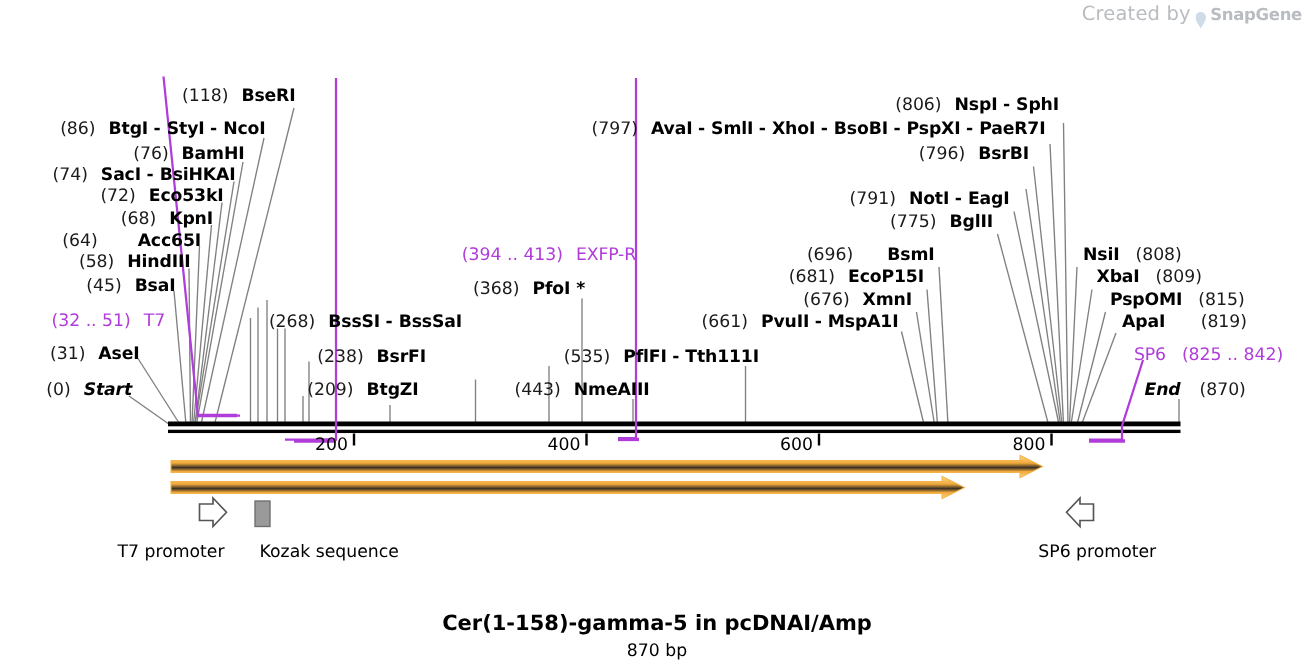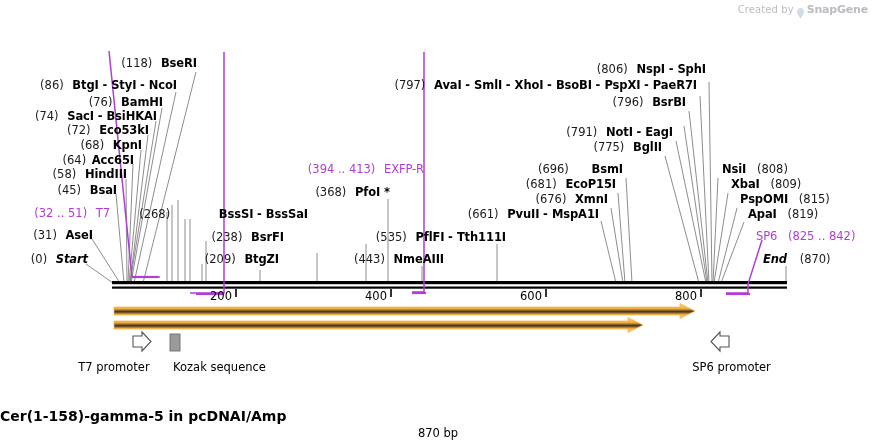--- a/index.html
+++ b/index.html
@@ -25,21 +25,21 @@
   .watermark {
     position: absolute;
     right: 8px;
     top: 3px;
     display: flex;
     align-items: center;
     gap: 3px;
     height: 13px;
   }
   .watermark .wm-created {
-    font-size: 10px;
+    font-size: 13px;
     color: #b9bcc0;
     letter-spacing: 0.1px;
   }
   .watermark .wm-name {
     font-size: 11px;
     color: #b9bcc0;
     font-weight: 600;
     letter-spacing: -0.2px;
   }
   .watermark .wm-logo {
@@ -96,20 +96,21 @@
     font-size: 11.5px;
     color: #000;
     white-space: nowrap;
   }
   .legend-item .lg-label { display:block; margin-top: 2px; }
 
   
   .title {
     position: absolute;
     width: 876px;
+    text-align: center;
     font-size: 14px;
     font-weight: bold;
     color: #000;
   }
   .subtitle {
     position: absolute;
     width: 876px;
     text-align: center;
     font-size: 11.5px;
     color: #000;
@@ -313,21 +314,21 @@
     <span class="enz" style="margin-left:5px;">Eco53kI</span>
   </div>
 
   <div class="lbl right" style="left:0; top:139px; width:142px;">
     <span class="pos">(68)</span>
     <span class="enz" style="margin-left:5px;">KpnI</span>
   </div>
 
   <div class="lbl right" style="left:0; top:154px; width:134px;">
     <span class="pos">(64)</span>
-    <span class="enz" style="margin-left:2px;">Acc65I</span>
+    <span class="enz" style="margin-left:23px;">Acc65I</span>
   </div>
 
   <div class="lbl right" style="left:0; top:168px; width:127px;">
     <span class="pos">(58)</span>
     <span class="enz" style="margin-left:5px;">HindIII</span>
   </div>
 
   <div class="lbl right" style="left:0; top:184px; width:117px;">
     <span class="pos">(45)</span>
     <span class="enz" style="margin-left:5px;">BsaI</span>
@@ -343,21 +344,21 @@
     <span class="enz" style="margin-left:5px;">AseI</span>
   </div>
 
   <div class="lbl term right" style="left:0; top:253px; width:88px;">
     <span class="pos">(0)</span>
     <span class="enz" style="margin-left:5px;">Start</span>
   </div>
 
   <div class="lbl right" style="left:0; top:208px; width:308px;">
     <span class="pos">(268)</span>
-    <span class="enz" style="margin-left:5px;padding-left:40px;">BssSI</span>
+    <span class="enz" style="margin-left:5px;">BssSI</span>
     <span class="sep"> - </span>
     <span class="enz">BssSaI</span>
   </div>
 
   <div class="lbl right" style="left:0; top:231px; width:284px;">
     <span class="pos">(238)</span>
     <span class="enz" style="margin-left:5px;">BsrFI</span>
   </div>
 
   <div class="lbl right" style="left:0; top:253px; width:279px;">
@@ -375,21 +376,21 @@
     <span class="enz" style="margin-left:5px;">PfoI *</span>
   </div>
 
   <div class="lbl right" style="left:0; top:231px; width:506px;">
     <span class="pos">(535)</span>
     <span class="enz" style="margin-left:5px;">PflFI</span>
     <span class="sep"> - </span>
     <span class="enz">Tth111I</span>
   </div>
 
-  <div class="lbl right" style="left:16px; top:253px; width:428px;">
+  <div class="lbl right" style="left:5px; top:253px; width:428px;">
     <span class="pos">(443)</span>
     <span class="enz" style="margin-left:5px;">NmeAIII</span>
   </div>
 
   <div class="lbl right" style="left:0; top:63px; width:706px;">
     <span class="pos">(806)</span>
     <span class="enz" style="margin-left:5px;">NspI</span>
     <span class="sep"> - </span>
     <span class="enz">SphI</span>
   </div>
@@ -459,21 +460,21 @@
     <span class="pos" style="margin-left:7px;">(809)</span>
   </div>
 
   <div class="lbl" style="left:740px; top:193px;">
     <span class="enz">PspOMI</span>
     <span class="pos" style="margin-left:7px;">(815)</span>
   </div>
 
   <div class="lbl" style="left:748px; top:208px;">
     <span class="enz">ApaI</span>
-    <span class="pos" style="margin-left:7px;text-align:right;">(819)</span>
+    <span class="pos" style="margin-left:20px;text-align:right;">(819)</span>
   </div>
 
   <div class="lbl feat" style="left:756px; top:230px;">
     <span class="enz">SP6</span>
     <span class="pos" style="margin-left:7px;">(825 .. 842)</span>
   </div>
 
   <div class="lbl term" style="left:763px; top:253px;">
     <span class="enz">End</span>
     <span class="pos" style="margin-left:9px; font-style:normal; font-weight:400;">(870)</span>

